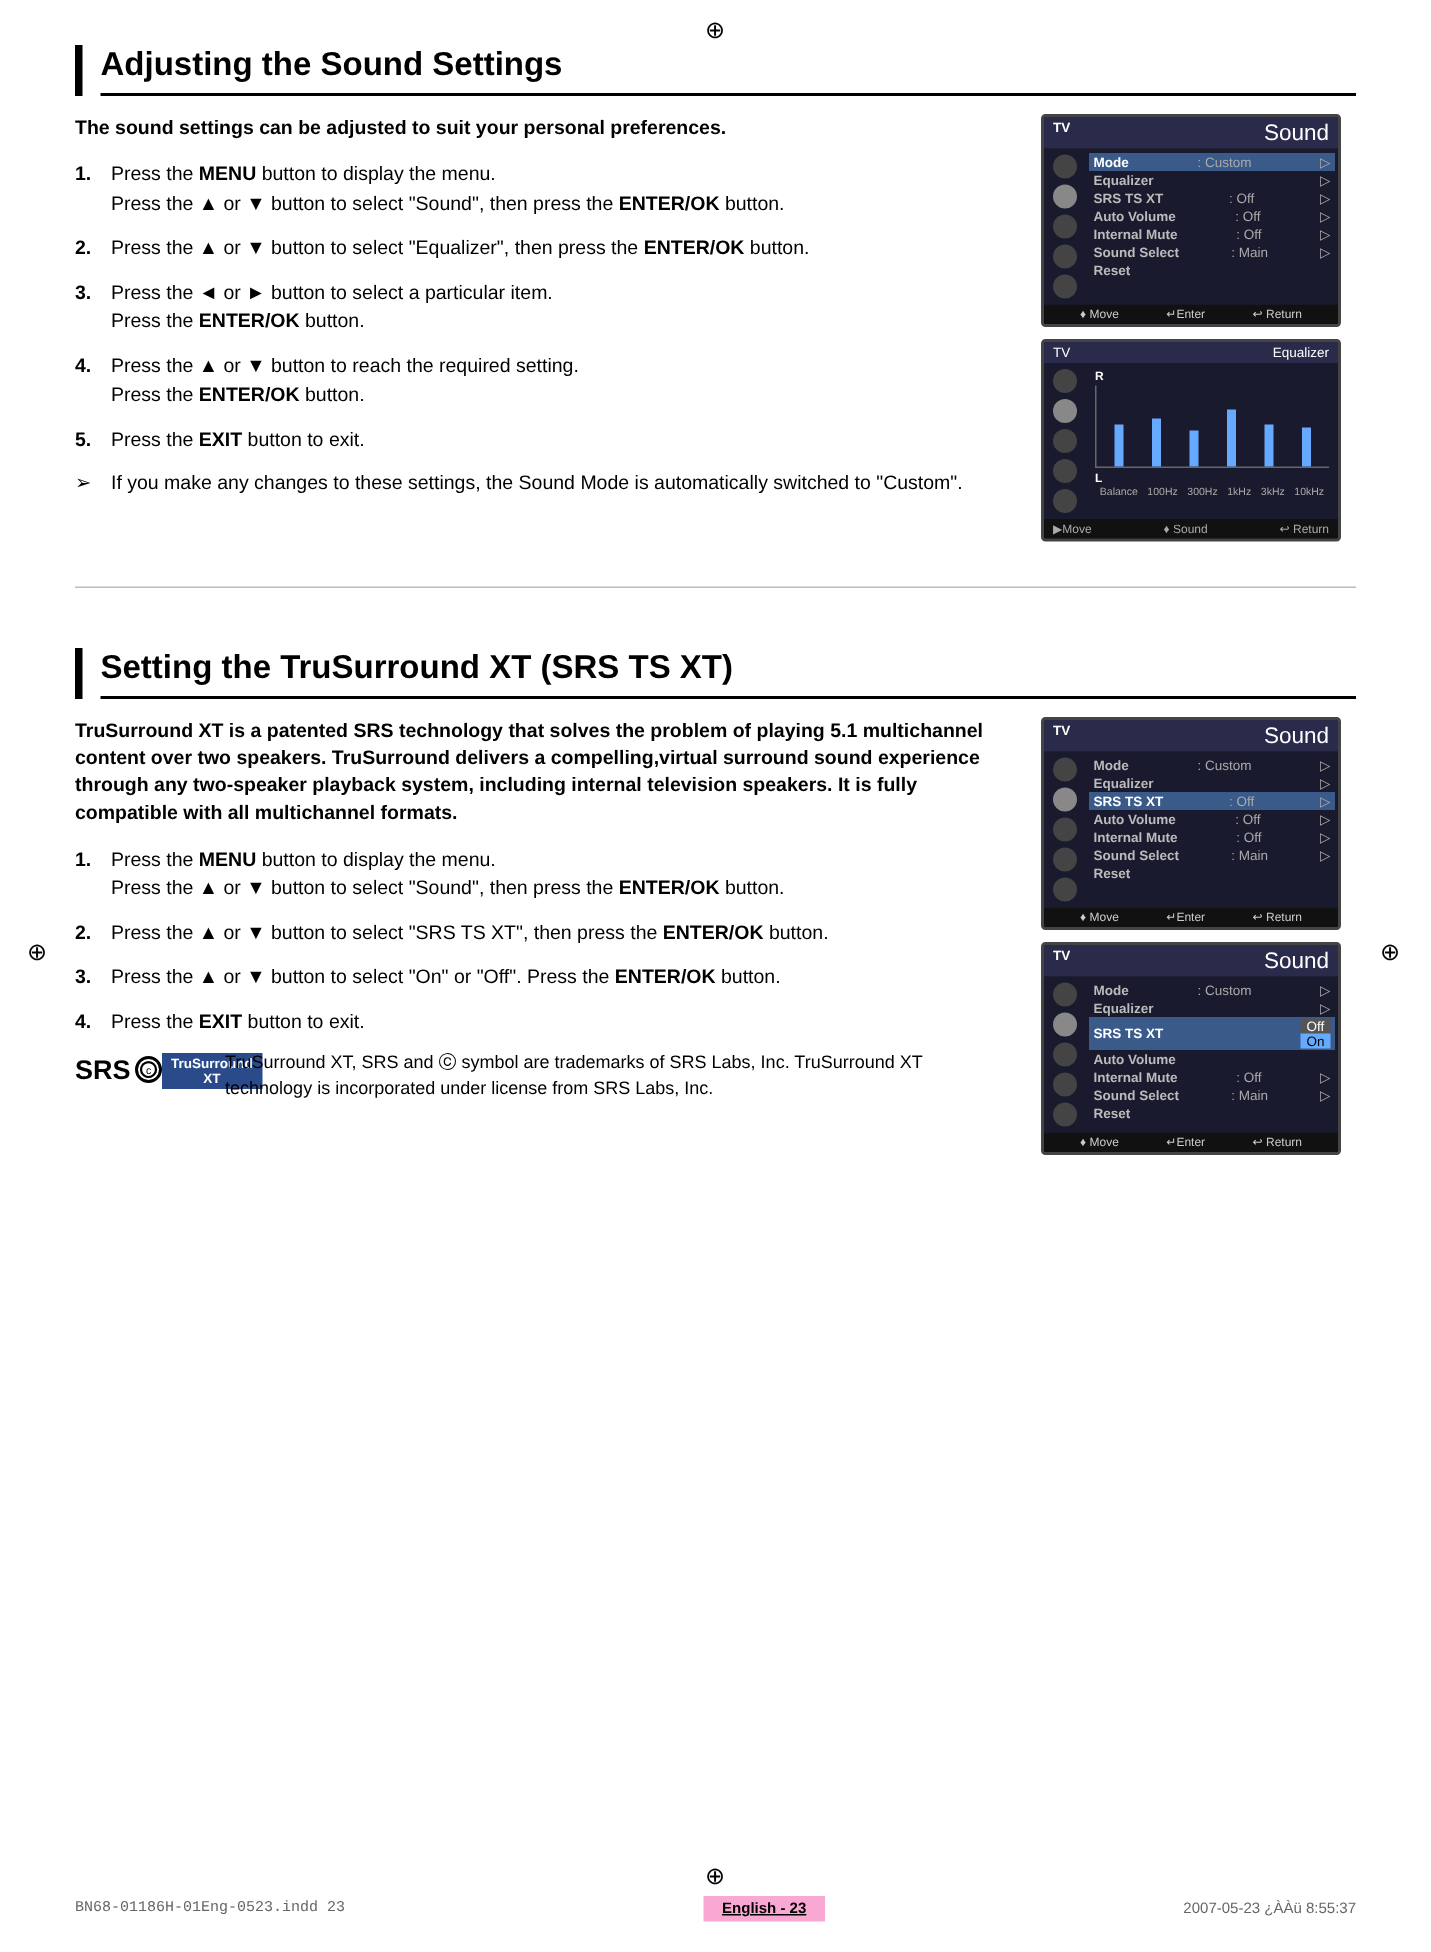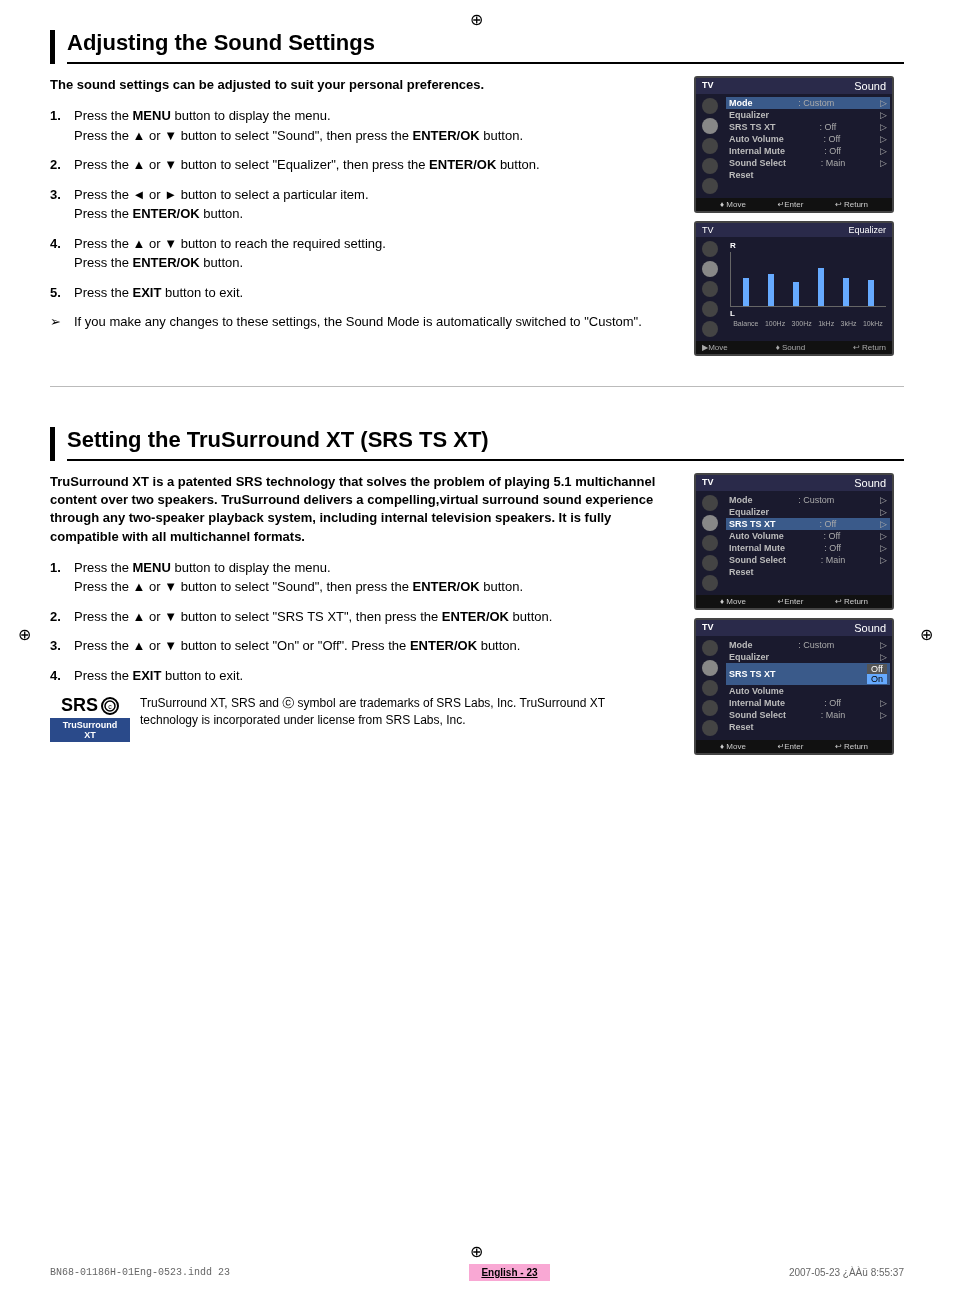--- a/index.html
+++ b/index.html
@@ -128,21 +128,21 @@
       font-size: 9px;
     }
 
     .tv-top-bar .tv-label {
       color: #fff;
       font-weight: bold;
     }
 
     .tv-top-bar .menu-label {
       color: #fff;
-      font-size: 11px;
+      font-size: 15px;
     }
 
     .tv-body {
       display: flex;
       min-height: 80px;
     }
 
     .tv-sidebar {
       width: 28px;
       background: #1a1a2e;
@@ -301,21 +301,21 @@
     
     .srs-logo-section {
       display: flex;
       align-items: flex-start;
       margin-top: 10px;
       gap: 10px;
     }
 
     .srs-logo {
       display: flex;
-      flex-direction: column;
+      flex-direction: row;
       align-items: center;
       min-width: 80px;
     }
 
     .srs-text-logo {
       display: flex;
       align-items: center;
       gap: 3px;
     }
 

